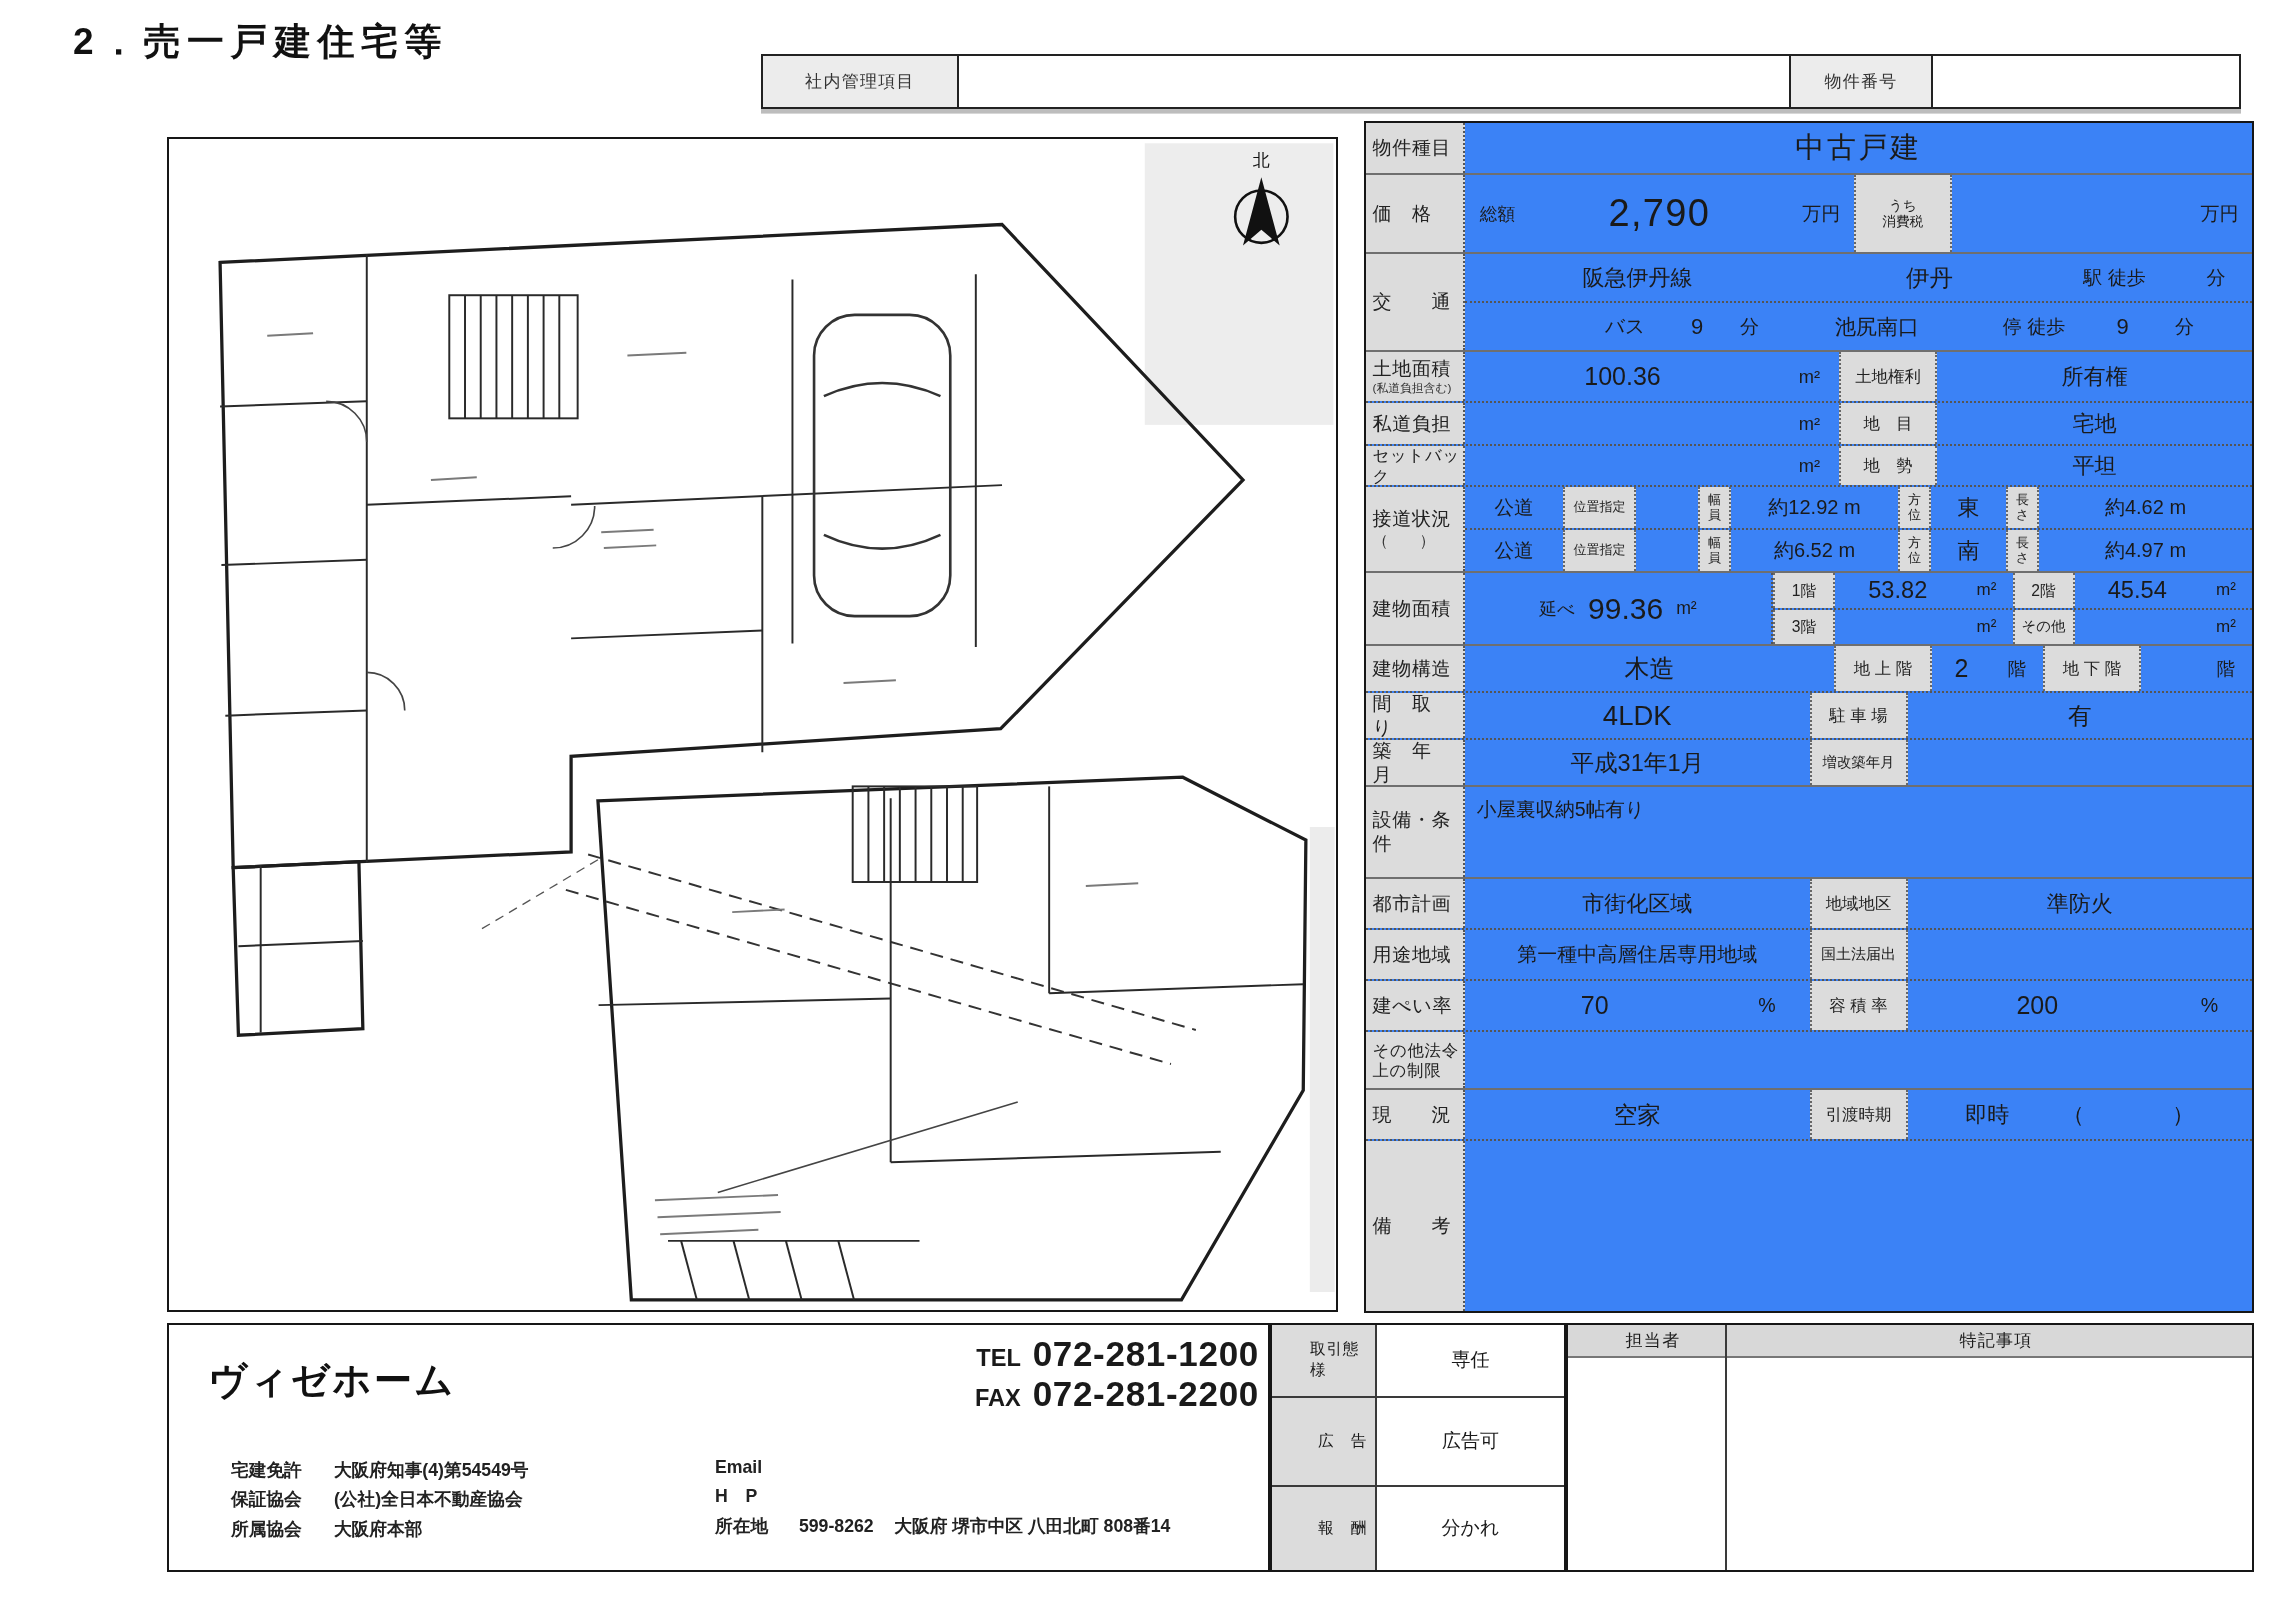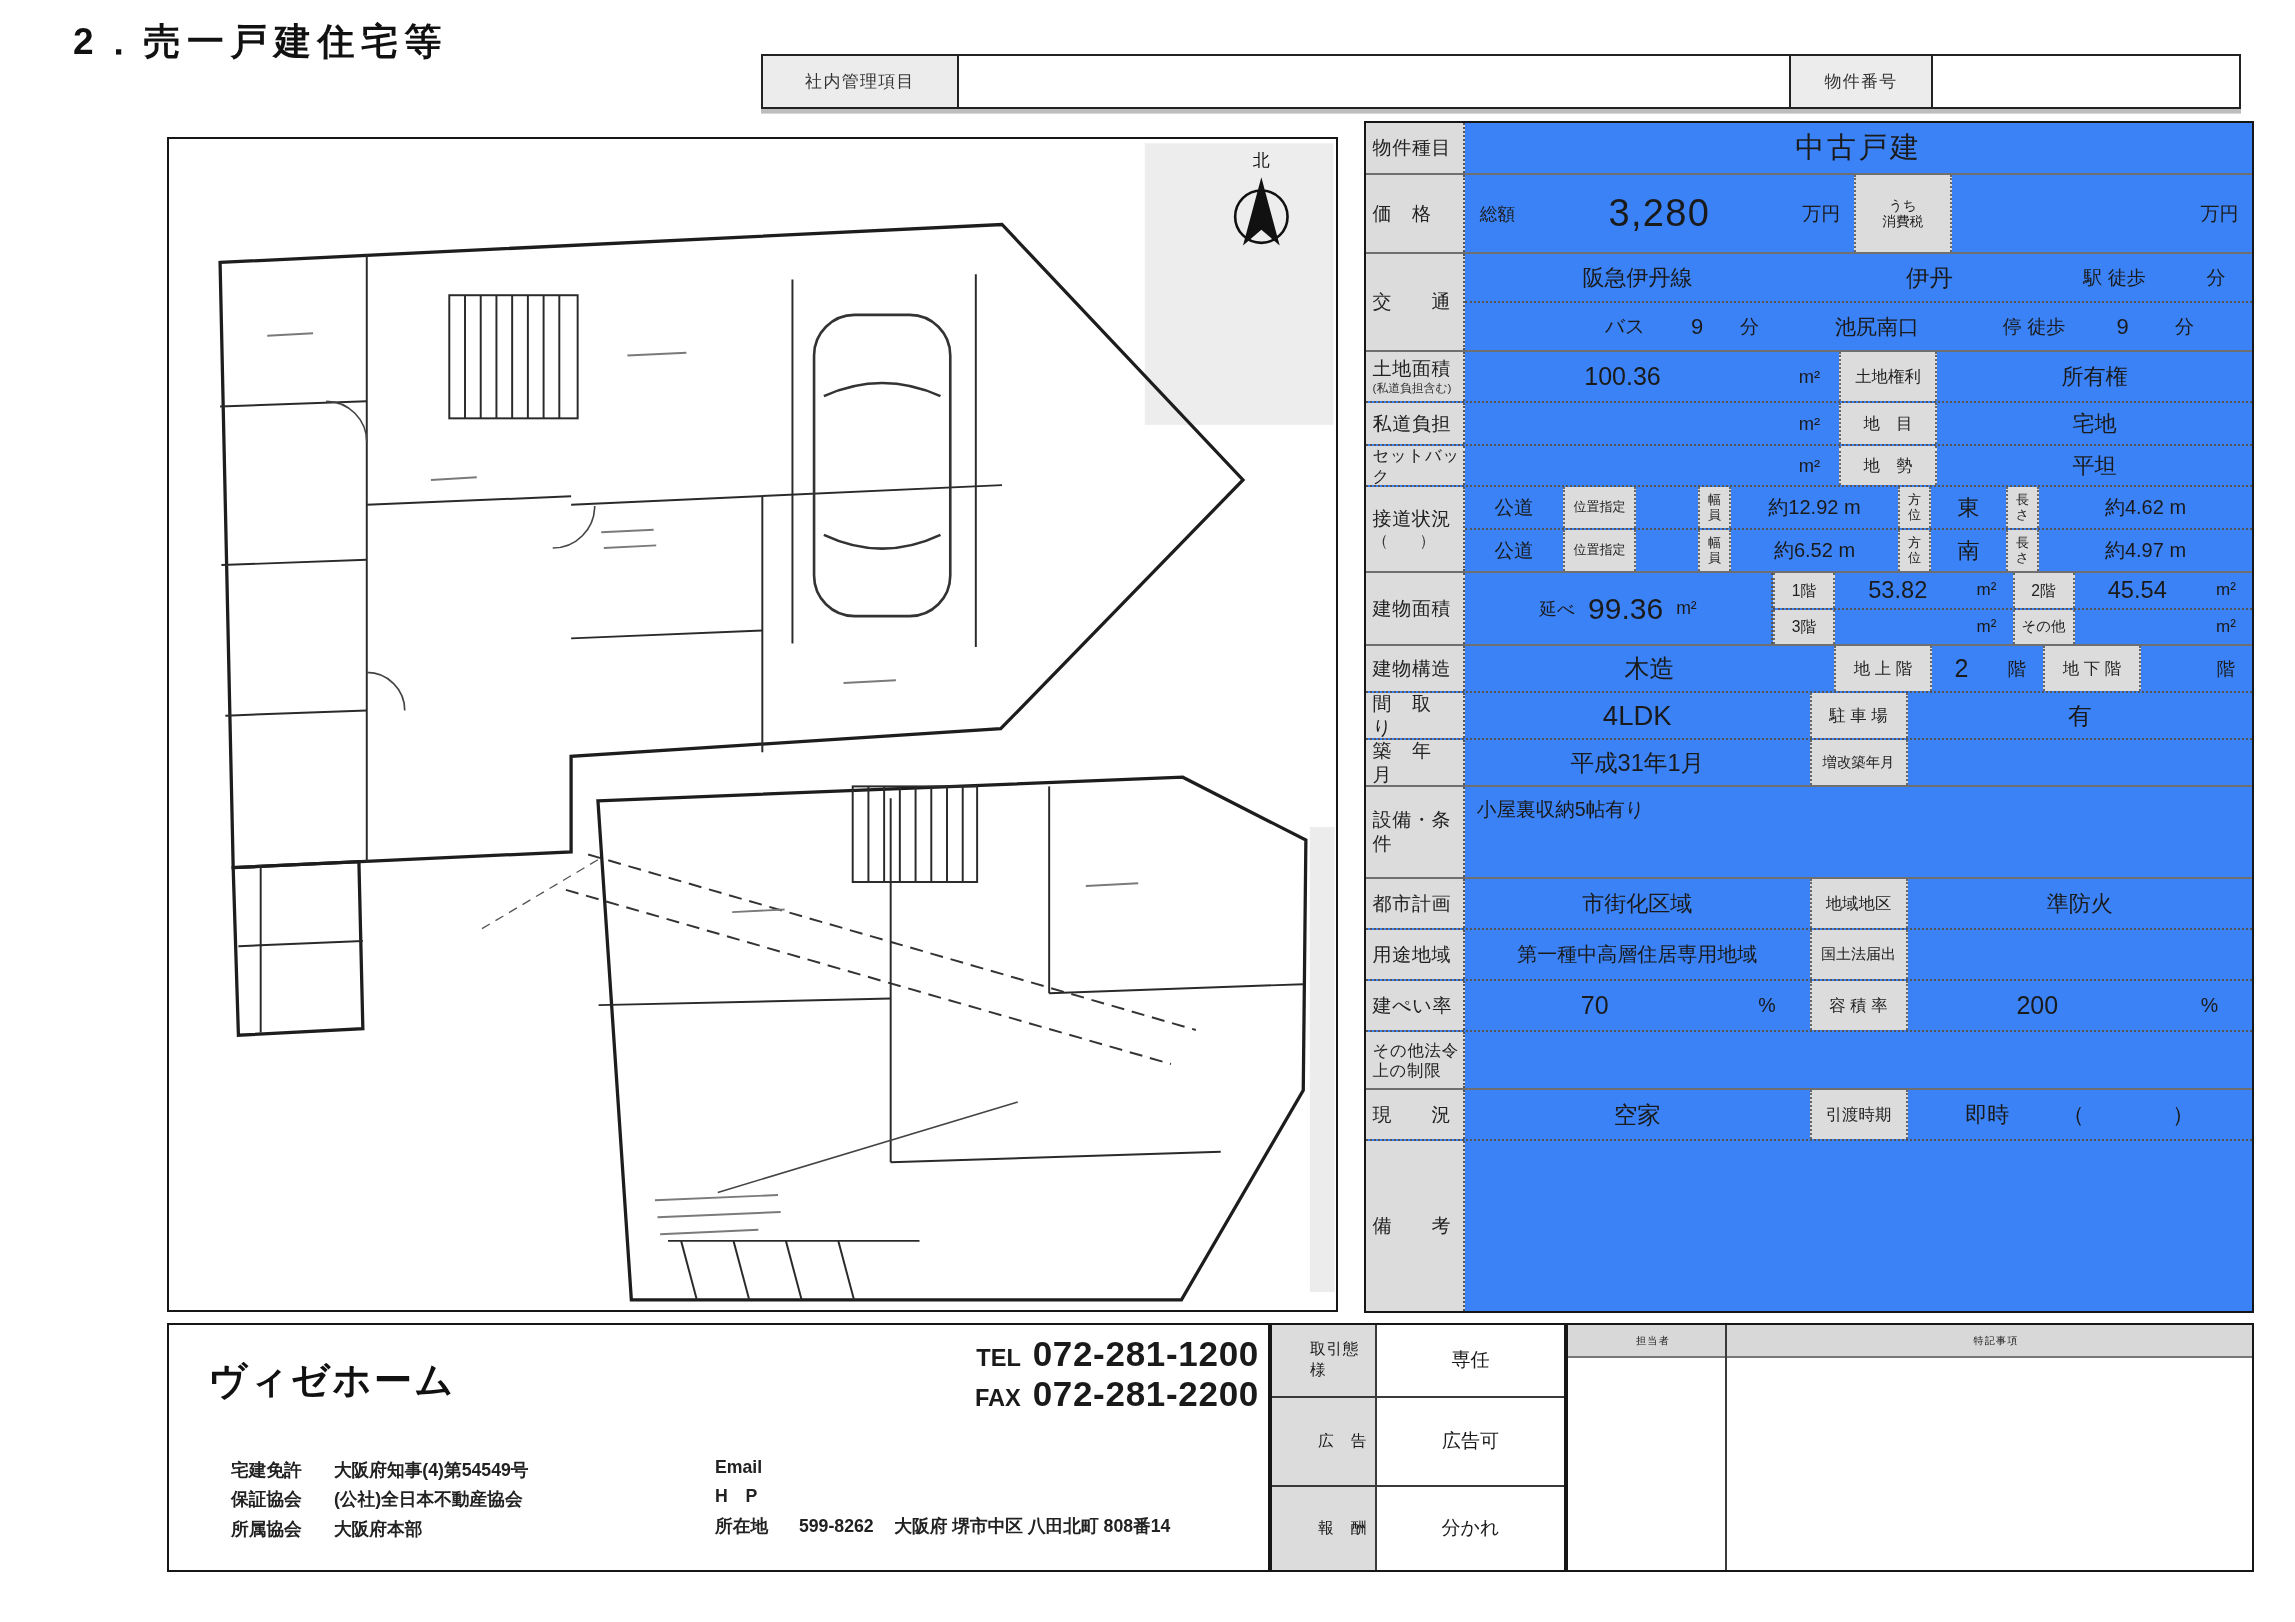--- a/index.html
+++ b/index.html
@@ -57,21 +57,21 @@
   .mrow{display:flex;border-bottom:2.6px solid #3a3a3a;box-sizing:border-box;}
   .mrow:last-child{border-bottom:none;}
   .mlab{width:65px;background:#dcdcdc;display:flex;align-items:center;justify-content:center;
         font-size:15.7px;letter-spacing:0.7px;border-right:2px solid #3a3a3a;padding-left:38px;}
   .mval{flex:1;display:flex;align-items:center;justify-content:center;font-size:19px;}
   .rtable{left:1566px;top:1323px;width:688px;height:249px;border:2.6px solid #161616;
           box-sizing:border-box;display:flex;background:#fff;}
   .rcol1{width:157px;border-right:2px solid #3a3a3a;display:flex;flex-direction:column;}
   .rcol2{flex:1;display:flex;flex-direction:column;}
   .rhead{height:31px;background:#d8d8d8;display:flex;align-items:center;justify-content:center;
-         font-size:10px;border-bottom:2px solid #777;letter-spacing:1.3px;padding-left:13px;}
+         font-size:17px;border-bottom:2px solid #777;letter-spacing:1.3px;padding-left:13px;}
   .rbody{flex:1;}
   .pre{white-space:pre;}
 </style>
 </head>
 <body>
 
 <div class="abs title">2．売一戸建住宅等</div>
 
 <div class="abs topbar">
   <div class="tlabel t1">社内管理項目</div>
@@ -195,21 +195,21 @@
     <div class="plab">物件種目</div>
     <div class="pcontent">
         <div class="cell ls4" style="flex:1;font-size:29px;">中古戸建</div>
       </div>
   </div>
 
   <div class="prow sb" style="height:79px;">
     <div class="plab">価　格</div>
     <div class="pcontent">
       <div class="cell" style="width:65px;font-size:17.7px;">総額</div>
-      <div class="cell" style="flex:1.1;font-size:38px;letter-spacing:1.3px;">3,280</div>
+      <div class="cell" style="flex:1.1;font-size:38px;letter-spacing:1.3px;">2,790</div>
       <div class="cell" style="width:65px;font-size:19px;">万円</div>
       <div class="cell g" style="width:98px;flex-direction:column;font-size:13.7px;">
         <span>うち</span>
         <span>消費税</span>
       </div>
       <div class="cell" style="flex:1;"></div>
       <div class="cell" style="width:65px;font-size:19px;">万円</div>
     </div>
   </div>
 

